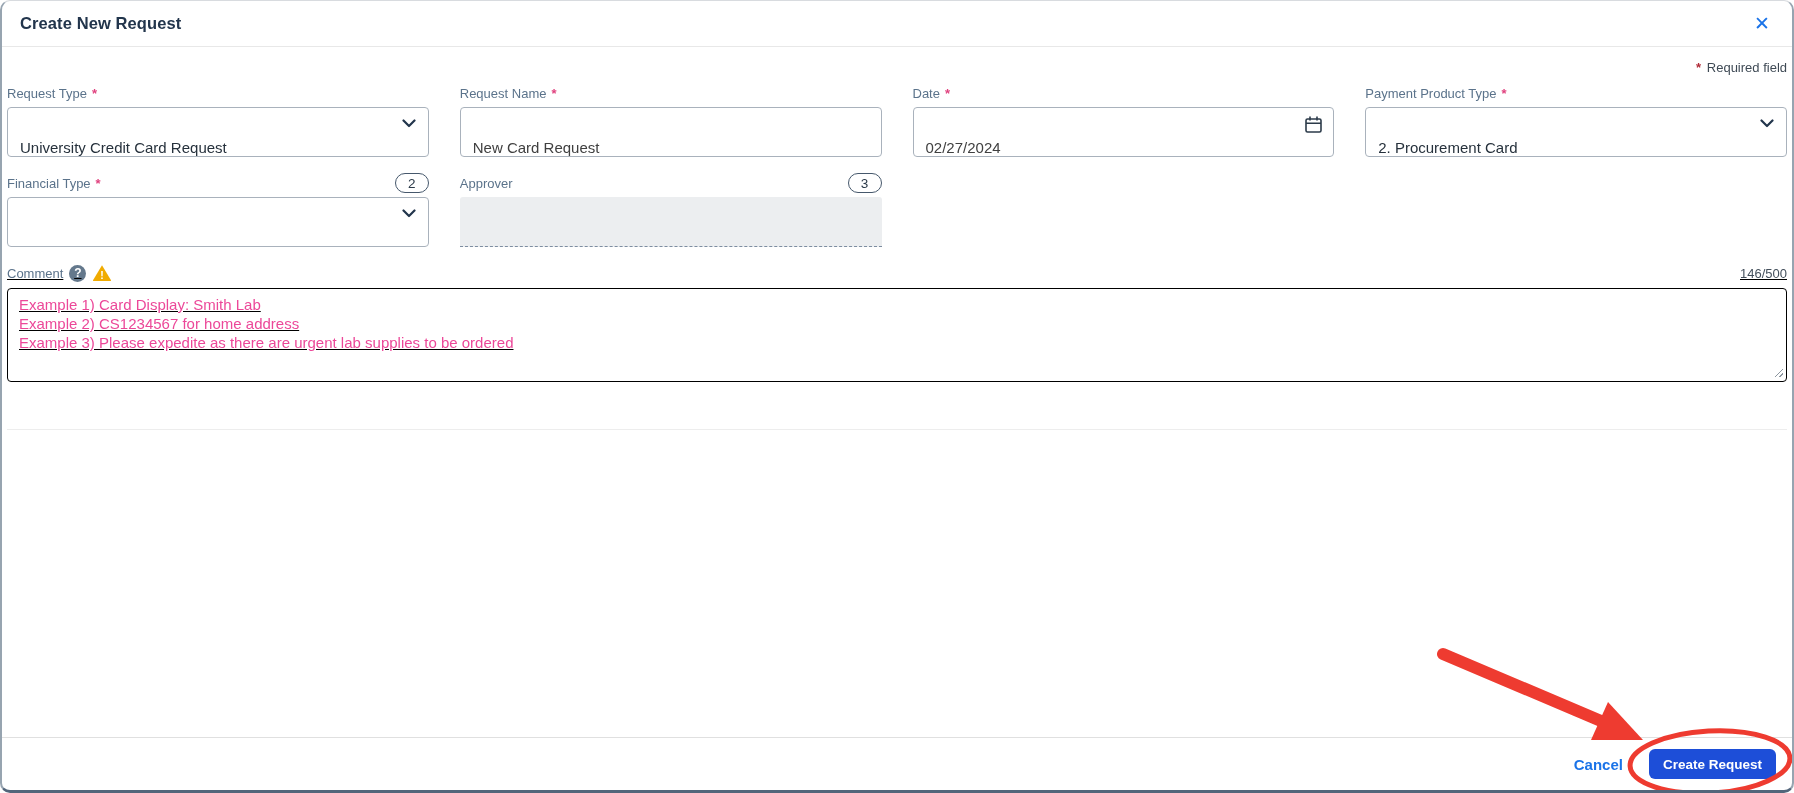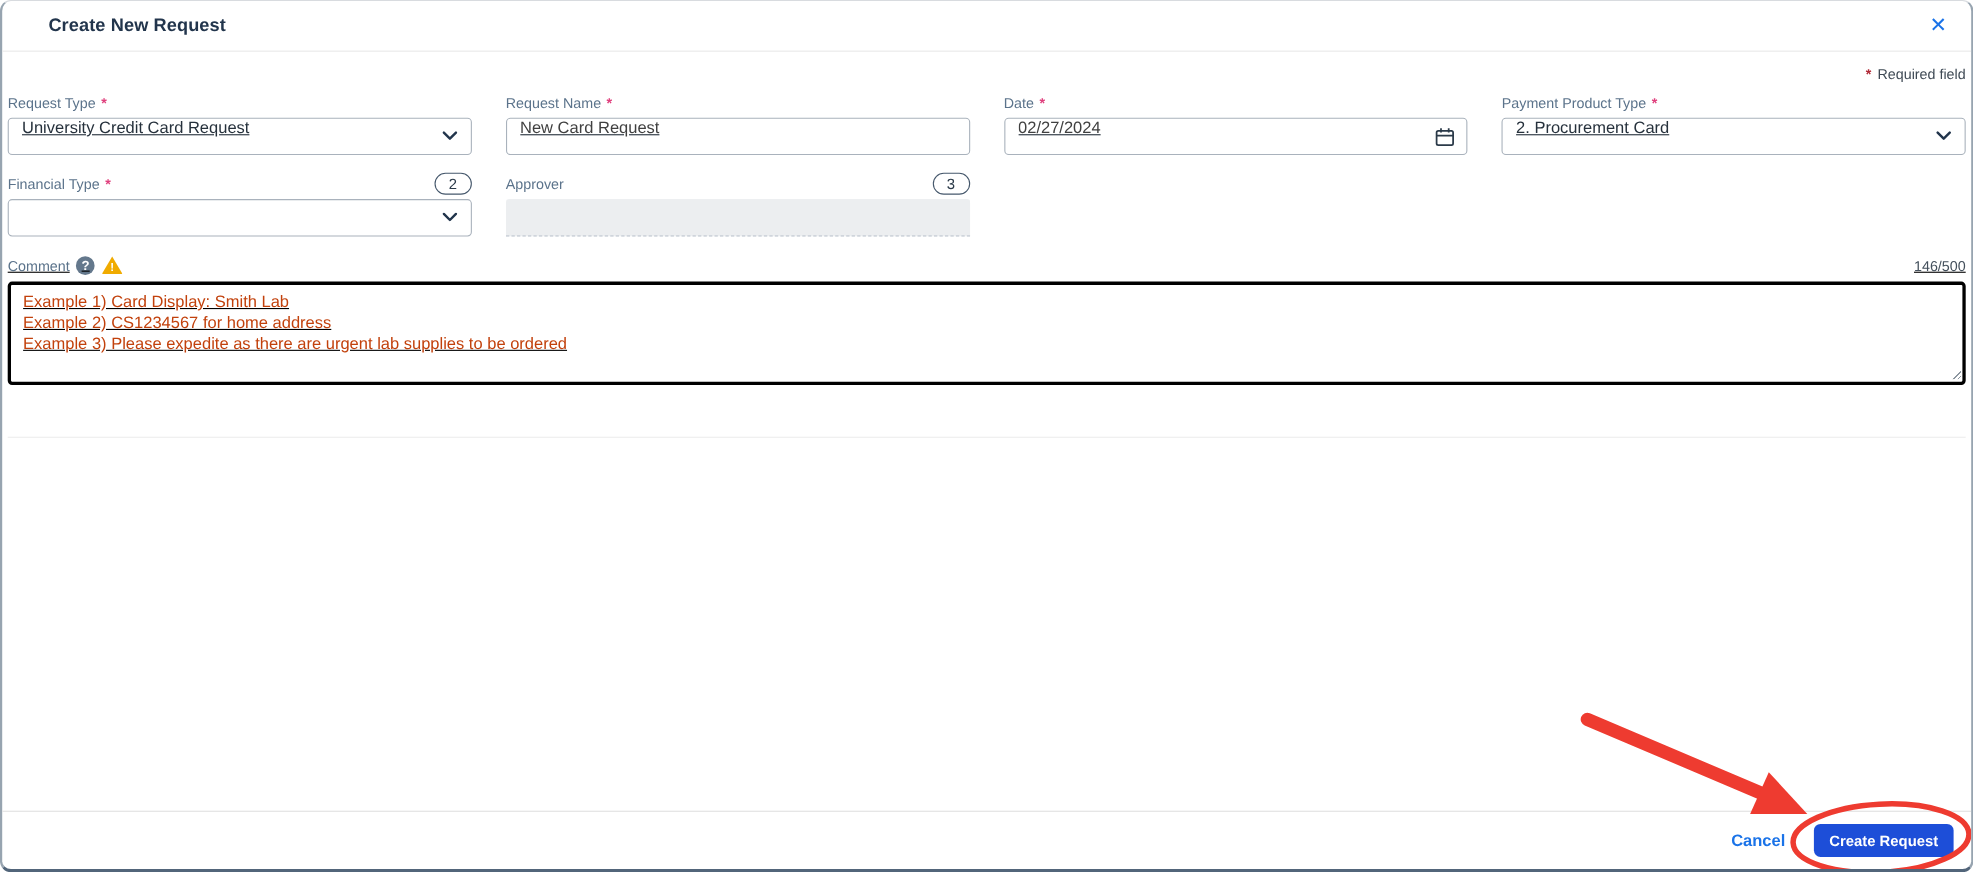--- a/index.html
+++ b/index.html
@@ -8,21 +8,21 @@
     font-family:"Liberation Sans", sans-serif;
     -webkit-font-smoothing:antialiased;
   }
   .modal{
     position:absolute;inset:0;box-sizing:border-box;background:#fff;
     border:2px solid #97a4b0;border-top:1px solid #d8dbdf;border-bottom:3px solid #52657a;
     border-radius:10px;display:flex;flex-direction:column;overflow:hidden;
   }
   .modal-header{
     height:45px;flex:0 0 auto;display:flex;align-items:center;
-    padding:0 16px 0 42px;border-bottom:1px solid #e8e8e8;justify-content:flex-end;
+    padding:0 16px 0 18px;border-bottom:1px solid #e8e8e8;justify-content:flex-end;
   }
   .modal-title{font-size:16.5px;font-weight:bold;color:#22354c;letter-spacing:.1px;}
   .close-btn{
     margin-left:auto;background:none;border:none;cursor:pointer;
     color:#1a73e8;font-size:19px;line-height:1;padding:4px 6px;font-family:inherit;
   }
   .modal-body{flex:1 1 auto;display:flex;flex-direction:column;padding:0 5px;min-height:0;}
   .required-note{
     margin-top:13px;text-align:right;font-size:13px;color:#3f4a55;
   }
@@ -30,23 +30,23 @@
   .req.note-star{color:#b02a37;}
   .grid{
     display:grid;grid-template-columns:1fr 1fr 1fr 1fr;column-gap:31px;row-gap:17px;
     margin-top:9px;
   }
   .label-row{
     display:flex;align-items:center;gap:5px;height:18px;margin-bottom:5px;
     font-size:13px;color:#5b738b;
   }
   .control{
-    position:relative;display:flex;align-items:flex-start;height:34px;box-sizing:border-box;
+    position:relative;display:flex;align-items:flex-end;height:50px;box-sizing:border-box;
     border:1px solid #a9b2bc;border-radius:4px;background:#fff;
-    padding:0 36px 0 12px;font-size:15px;color:#26313c;cursor:pointer;text-decoration:underline;
+    padding:0 36px 0 12px;font-size:15px;color:#26313c;cursor:pointer;
   }
   .control input{
     border:none;outline:none;background:transparent;width:100%;
     font-family:inherit;font-size:15px;color:#404040;padding:0;
   }
   .control .chev{position:absolute;right:12px;top:11px;}
   .control .cal{position:absolute;right:10px;top:7px;}
   .control.disabled{
     background:#eceef0;border:none;border-bottom:1px dashed #7d8da0;
     border-radius:3px 3px 0 0;cursor:default;
@@ -62,22 +62,22 @@
     display:inline-flex;align-items:center;justify-content:center;
     font-size:12px;font-weight:bold;cursor:pointer;
   }
   .comment-block{margin-top:17px;text-decoration:underline;}
   .comment-head{display:flex;align-items:center;gap:6px;height:18px;margin-bottom:6px;}
   .comment-label{font-size:13px;color:#5b738b;}
   .counter{margin-left:auto;font-size:13px;color:#44505c;}
   .comment-wrap{position:relative;}
   textarea.comment{
     display:block;width:100%;height:94px;box-sizing:border-box;resize:none;
-    border:3px solid #000000;border-radius:4px;padding:6px 11px;
-    font-family:inherit;font-size:15px;line-height:19px;color:#c2410c;outline:none;
+    border:1px solid #000000;border-radius:4px;padding:6px 11px;
+    font-family:inherit;font-size:15px;line-height:19px;color:#ec4899;outline:none;
   }
   .resize-handle{
     position:absolute;right:4px;bottom:5px;width:10px;height:10px;
     background:repeating-linear-gradient(-45deg,transparent,transparent 2px,#8d97a0 2px,#8d97a0 3px);
     clip-path:polygon(100% 0,100% 100%,0 100%);
   }
   .soft-divider{height:1px;background:#ededed;margin-top:47px;flex:0 0 auto;}
   .spacer{flex:1 1 auto;}
   .modal-footer{
     flex:0 0 auto;height:52px;border-top:1px solid #e0e0e0;

